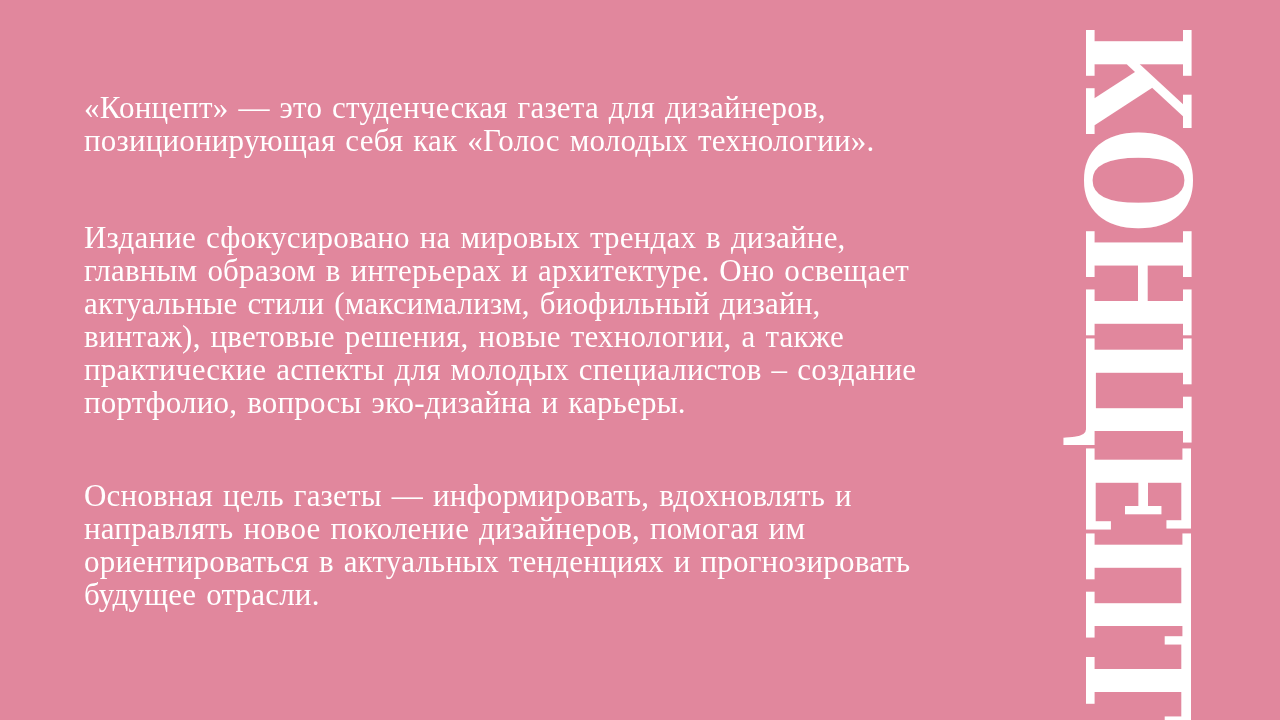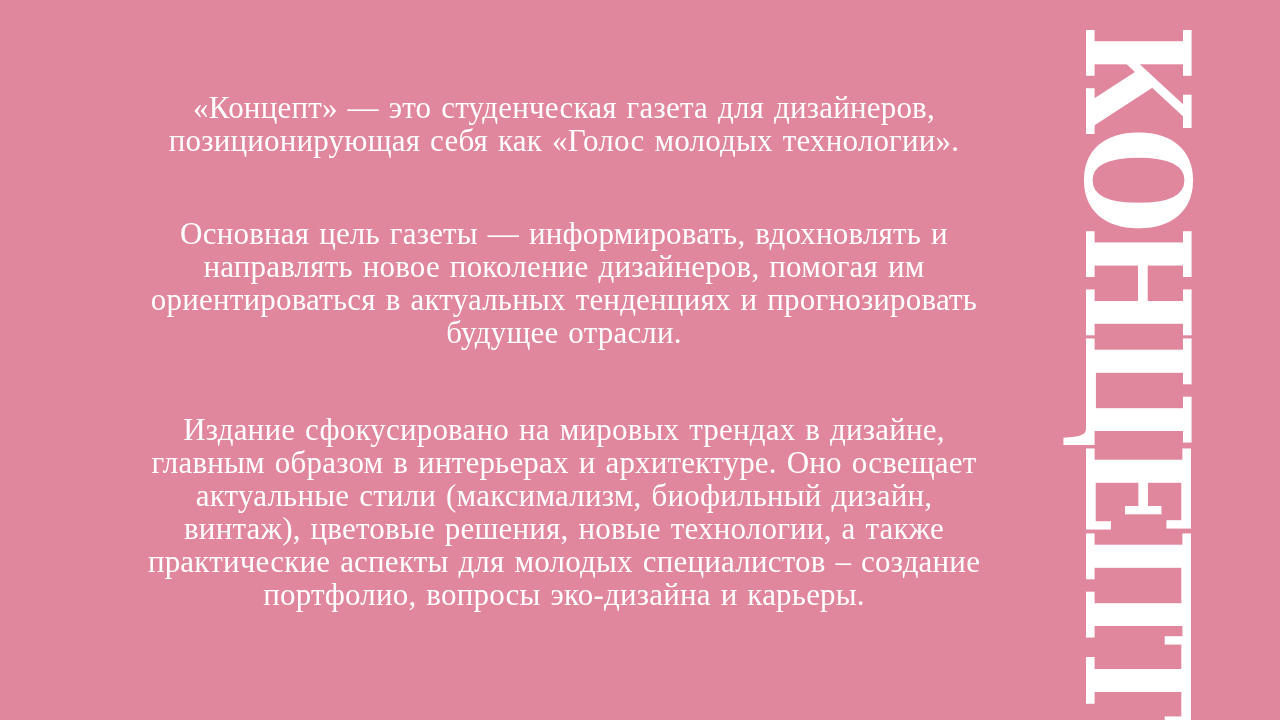--- a/index.html
+++ b/index.html
@@ -22,21 +22,20 @@
   }
   .body-text {
     position: absolute;
     left: 84px;
     top: 91px;
     width: 960px;
     color: var(--fg);
   }
   .paragraph {
     margin: 0 0 0 0;
-    text-align: center;
   }
   .paragraph + .paragraph { margin-top: 64px; }
   .paragraph.p3 { margin-top: 60px; }
   .line {
     font-size: 31px;
     line-height: 33px;
     white-space: nowrap;
     word-spacing: 2px;
     letter-spacing: 0.2px;
   }
@@ -60,33 +59,33 @@
 
 <div class="slide">
 
   <div class="body-text">
 
     <div class="paragraph p1">
       <div class="line">«Концепт» — это студенческая газета для дизайнеров,</div>
       <div class="line">позиционирующая себя как «Голос молодых технологии».</div>
     </div>
 
-    <div class="paragraph p3">
-      <div class="line">Основная цель газеты — информировать, вдохновлять и</div>
-      <div class="line">направлять новое поколение дизайнеров, помогая им</div>
-      <div class="line">ориентироваться в актуальных тенденциях и прогнозировать</div>
-      <div class="line">будущее отрасли.</div>
-    </div>
-
     <div class="paragraph p2">
       <div class="line">Издание сфокусировано на мировых трендах в дизайне,</div>
       <div class="line">главным образом в интерьерах и архитектуре. Оно освещает</div>
       <div class="line">актуальные стили (максимализм, биофильный дизайн,</div>
       <div class="line">винтаж), цветовые решения, новые технологии, а также</div>
       <div class="line">практические аспекты для молодых специалистов – создание</div>
       <div class="line">портфолио, вопросы эко-дизайна и карьеры.</div>
     </div>
 
+    <div class="paragraph p3">
+      <div class="line">Основная цель газеты — информировать, вдохновлять и</div>
+      <div class="line">направлять новое поколение дизайнеров, помогая им</div>
+      <div class="line">ориентироваться в актуальных тенденциях и прогнозировать</div>
+      <div class="line">будущее отрасли.</div>
+    </div>
+
   </div>
 
   <div class="vertical-title">КОНЦЕПТ</div>
 
 </div>
 
 </body></html>

